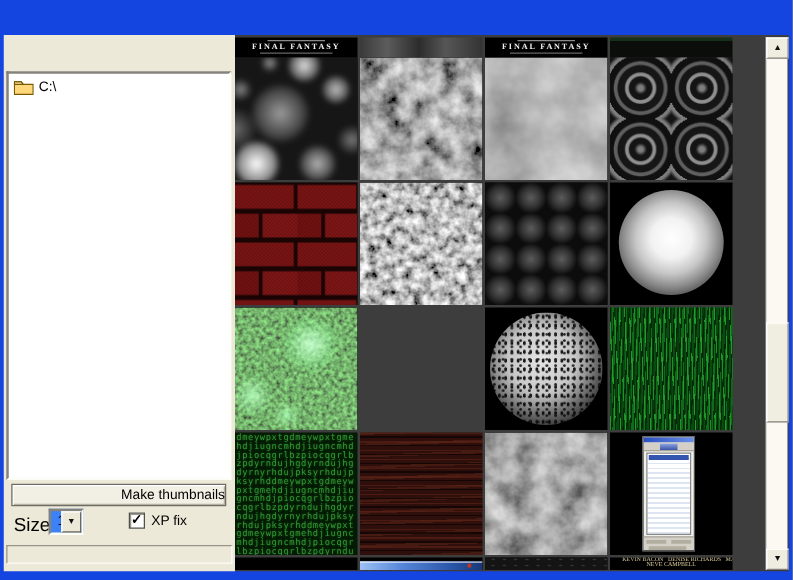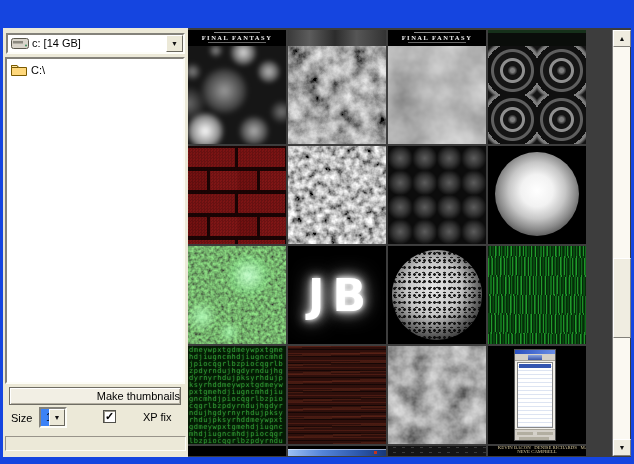--- a/index.html
+++ b/index.html
@@ -40,31 +40,31 @@
   .folder-list { position:absolute; left:2px; top:29px; width:180px; height:327px; background:#fff;
     border:2px solid; border-color:#84827a #fdfdf8 #fdfdf8 #84827a; padding-top:2px; }
   .folder-item { height:17px; display:flex; align-items:center; gap:4px; font-size:11px; color:#000; padding-left:4px; }
   .folder-item.selected { background:#2A50C8; color:#fff; }
   .folder-item.indent { padding-left:8px; }
 
   .make-btn { position:absolute; left:6px; top:359px; width:172px; height:18px; background:#F2EFE4;
     border:1px solid #6f6d64; box-shadow:inset 1px 1px 0 #fff, inset -1px -1px 0 #b4b0a2;
     font-size:11px; text-align:right; line-height:16px; color:#000; }
 
-  .size-label { position:absolute; left:8px; top:384px; font-size:11px; color:#000; }
+  .size-label { position:absolute; left:8px; top:384px; font-size:15px; color:#000; }
   .size-combo { position:absolute; left:36px; top:379px; width:28px; height:21px; background:#3b82f6;
     border:2px solid; border-color:#84827a #fdfdf8 #fdfdf8 #84827a;text-decoration:underline; }
   .size-text { position:absolute; left:5px; top:1px; font-size:11px; line-height:15px; color:#000; }
   .size-btn { position:absolute; right:0; top:0; width:16px; height:17px; background:#ECE9D8;
     border:1px solid; border-color:#fff #6a685e #6a685e #fff; text-align:center; font-size:7px; line-height:15px; color:#111; }
 
   .xpfix { position:absolute; left:100px; top:382px; display:flex; align-items:center; gap:5px; }
   .checkbox { width:13px; height:13px; background:#fff; border:1px solid #50504a;
     box-shadow:inset 1px 1px 0 #9a988c; font-size:11px; line-height:11px; text-align:center; font-weight:bold; color:#000; }
-  .xpfix-label { font-size:11px; color:#000;margin-left:22px; }
+  .xpfix-label { font-size:11px; color:#000; }
 
   .status-strip { position:absolute; left:2px; top:408px; width:181px; height:15px; background:#ECE9D8;
     border:1px solid; border-color:#98948a #fdfdf8 #fdfdf8 #98948a; }
 
   
   .tile  { position:absolute; width:98px; height:98px; background:#000; overflow:hidden; }
   .ptile { position:absolute; width:98px; height:16px; background:#000; overflow:hidden; }
   .pbtile{ position:absolute; width:98px; height:10px; background:#000; overflow:hidden; }
   .colA { left:0 } .colB { left:100px } .colC { left:200px } .colD { left:300px }
   .rowP { top:2px } .row1 { top:18px } .row2 { top:118px } .row3 { top:218px } .row4 { top:318px } .rowQ { top:418px }
@@ -173,29 +173,20 @@
 </head>
 <body>
 
 <div class="window">
 
 
   <div class="client">
 
     <div class="left-panel">
 
-      <div class="combo">
-        <svg class="combo-icon" width="18" height="11" viewBox="0 0 18 11">
-          <rect x="0.5" y="0.5" width="17" height="10" rx="2" fill="#D9D5CB" stroke="#5a584e"></rect>
-          <rect x="2" y="3" width="10" height="2.5" fill="#8a887e"></rect>
-          <circle cx="15" cy="7.5" r="1" fill="#3a8a5a"></circle>
-        </svg>
-        <span class="combo-text">c: [14 GB]</span>
-        <span class="combo-btn">▼</span>
-      </div>
 
       <div class="folder-list">
         <div class="folder-item">
           <svg width="16" height="13" viewBox="0 0 16 13">
             <path d="M0.5 2.5 L6 2.5 L7.5 4.5 L15.5 4.5 L15.5 12.5 L0.5 12.5 Z" fill="#FFD87C" stroke="#7a5a00"></path>
             <path d="M0.5 2.5 L6 2.5 L7.5 4.5 L0.5 4.5 Z" fill="#FFE8A6" stroke="#7a5a00"></path>
           </svg>
           <span>C:\</span>
         </div>
       </div>
@@ -288,23 +279,20 @@
 
       <div class="tile row3 colA">
         <svg width="98" height="98">
           <filter id="f-green">
               <feTurbulence type="fractalNoise" baseFrequency="0.3" numOctaves="2" seed="5"></feTurbulence>
             <feColorMatrix type="matrix" values="0 0 0 0.35 0  0 0 0 1.1 -0.1  0 0 0 0.3 0  0 0 0 0 1"></feColorMatrix>
             </filter>
           <rect width="98" height="98" filter="url(#f-green)"></rect>
         </svg>
         <div class="glow-overlay"></div>
-      </div>
-      <div class="tile row3 colB jb-tile">
-        <span class="jb-text">JB</span>
       </div>
       <div class="tile row3 colC">
         <div class="sphere-speck"></div>
       </div>
       <div class="tile row3 colD grass"></div>
 
       <div class="tile row4 colA matrix">dmeywpxtgdmeywpxtgmehdjiugncmhdjiugncmhdjpiocqgrlbzpiocqgrlbzpdyrndujhgdyrndujhgdyrnyrhdujpksyrhdujpksyrhddmeywpxtgdmeywpxtgmehdjiugncmhdjiugncmhdjpiocqgrlbzpiocqgrlbzpdyrndujhgdyrndujhgdyrnyrhdujpksyrhdujpksyrhddmeywpxtgdmeywpxtgmehdjiugncmhdjiugncmhdjpiocqgrlbzpiocqgrlbzpdyrndujhgdyrndujhgdyrnyrhdujpksyrhdujpksyrhddmeywpxtgdmeywpxtgmehdjiugncmhdjiugncmhdj</div>
       <div class="tile row4 colB wood"></div>
       <div class="tile row4 colC">
         <svg width="98" height="98">

